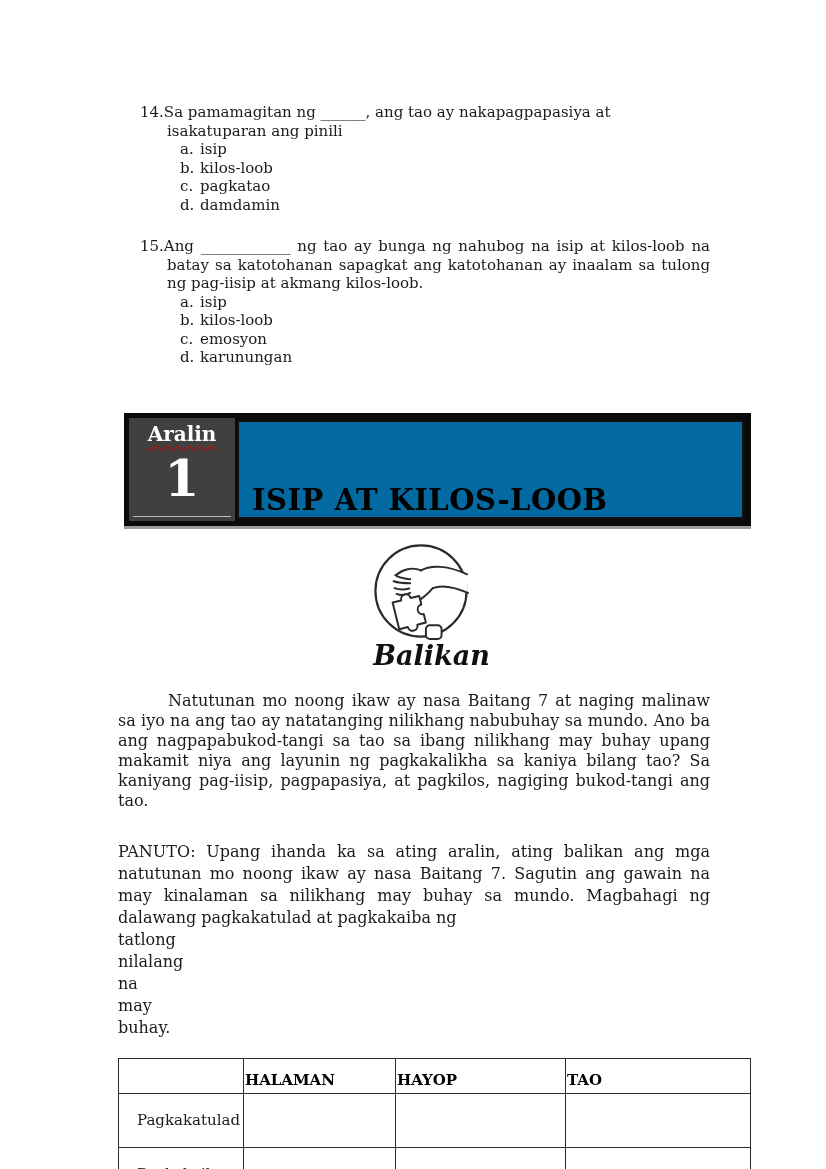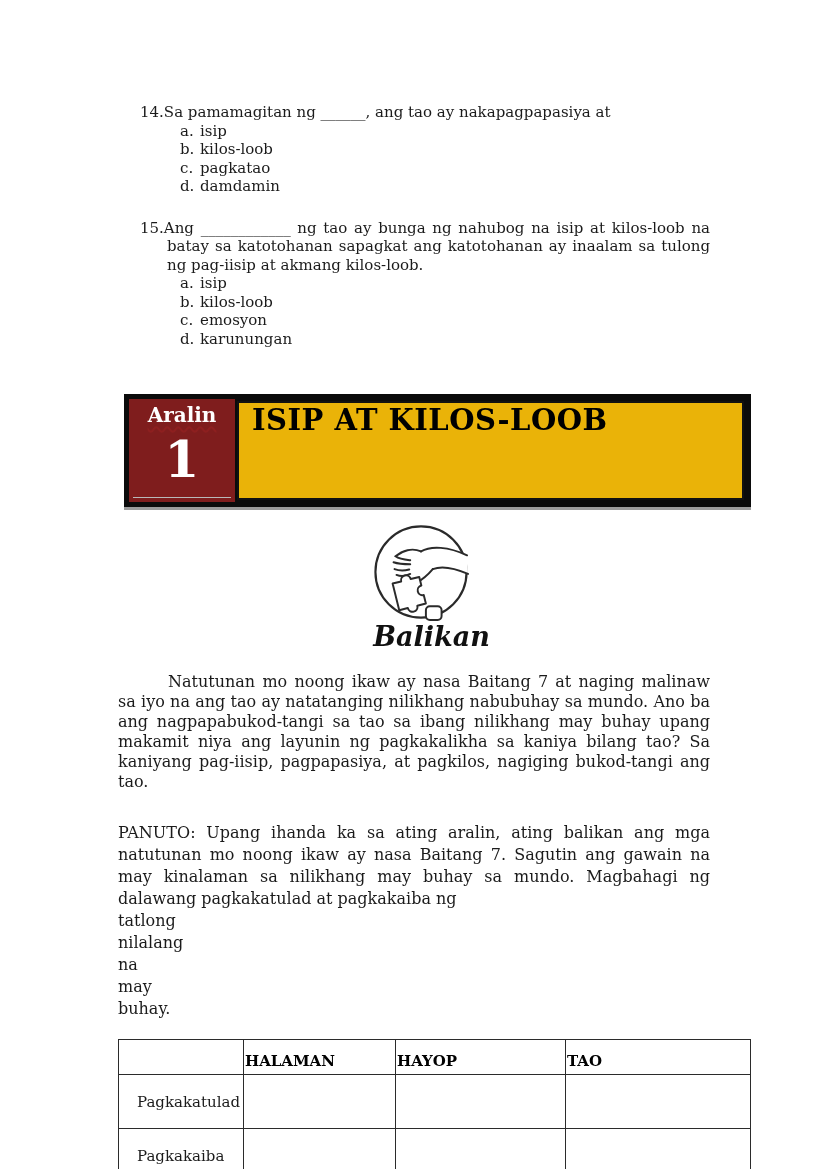--- a/index.html
+++ b/index.html
@@ -31,40 +31,40 @@
     width:627px;
     height:113px;
     background:#0b0b0b;
     border:5px solid #0b0b0b;
     box-sizing:border-box;
     display:flex;
     box-shadow:0 3px 0 #9c9c9c;
   }
   .lesson-left{
     width:106px;flex:0 0 106px;
-    background:#7f1d1d;
+    background:#404040;
     display:flex;flex-direction:column;align-items:center;
     position:relative;
   }
   .lesson-label{
     margin-top:4px;
     color:#ffffff;font-weight:bold;font-size:20px;line-height:24px;
     text-decoration:underline wavy #8e1f1f;
     text-decoration-thickness:2px;
     text-underline-offset:4px;
   }
   .lesson-number{
     color:#ffffff;font-weight:bold;font-size:50px;line-height:60px;margin-top:3px;
   }
   .lesson-left::after{
     content:"";position:absolute;left:4px;right:4px;bottom:4px;height:1px;background:#b9b9b9;
   }
   .lesson-title-cell{
-    flex:1;background:#eab308;margin:2px;border:2px solid #111111;
-    display:flex;align-items:flex-start;padding-left:13px;box-sizing:border-box;
+    flex:1;background:#0369a1;margin:2px;border:2px solid #111111;
+    display:flex;align-items:flex-end;padding-left:13px;box-sizing:border-box;
   }
   .lesson-title{font-size:29px;font-weight:bold;color:#000;letter-spacing:0.5px;}
   
   .section-head{margin-top:16px;margin-left:13px;display:flex;align-items:center;flex-direction:column;}
   .section-icon{width:98px;height:98px;flex:0 0 98px;}
   .section-title{margin-left:22px;font-size:27px;font-weight:bold;font-style:italic;color:#111;}
   
   .intro{margin-top:20px;font-size:16px;line-height:20px;text-align:justify;text-indent:50px;}
   .panuto{margin-top:30px;font-size:16px;line-height:22px;text-align:justify;}
   .panuto-spread{display:flex;justify-content:space-between;font-size:16px;line-height:22px;flex-direction:column;}
@@ -81,20 +81,21 @@
     font-size:28px;color:#c8c8c8;letter-spacing:1px;
   }
 </style>
 </head>
 <body>
 
 <div class="page">
 
   <div class="question">
     <div class="q-line1"><span>14.</span><span>Sa pamamagitan ng ______, ang tao ay nakapagpapasiya at</span></div>
+    <div class="q-line2">isakatuparan ang pinili</div>
     <div class="options">
       <div class="option">
           <span class="opt-letter">a.</span>
           <span>isip</span>
         </div>
       <div class="option">
           <span class="opt-letter">b.</span>
           <span>kilos-loob</span>
         </div>
       <div class="option">

